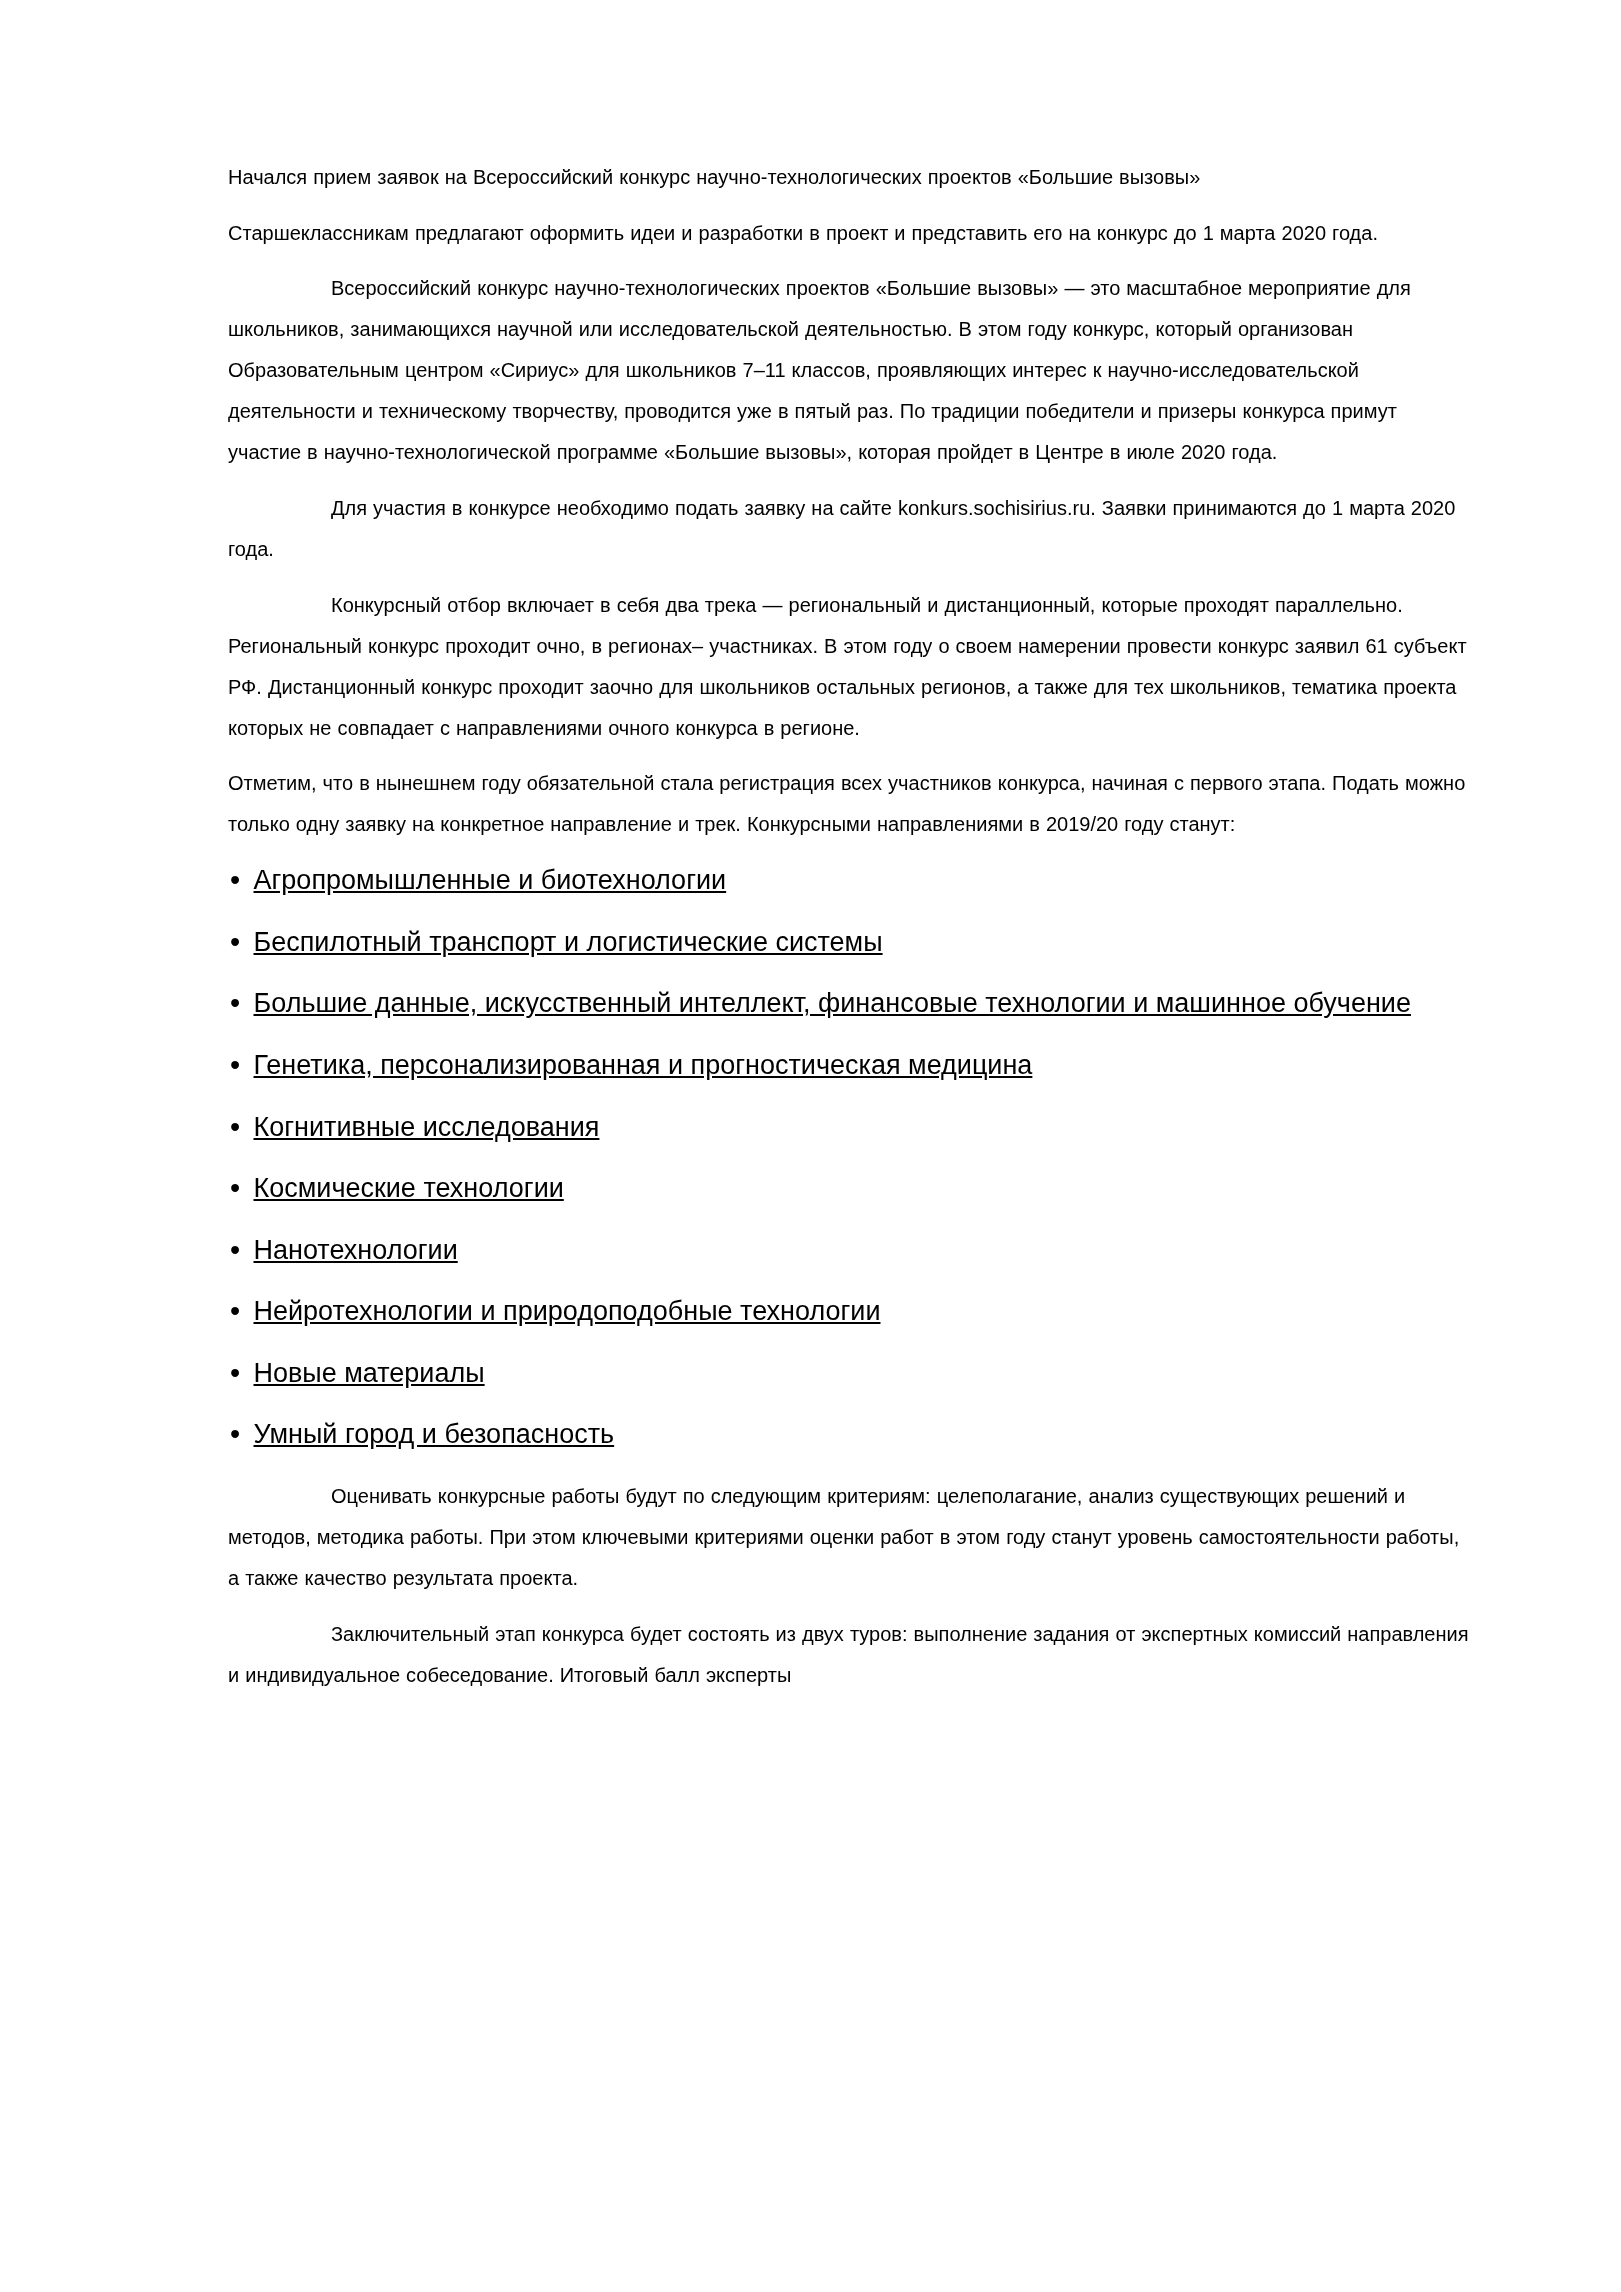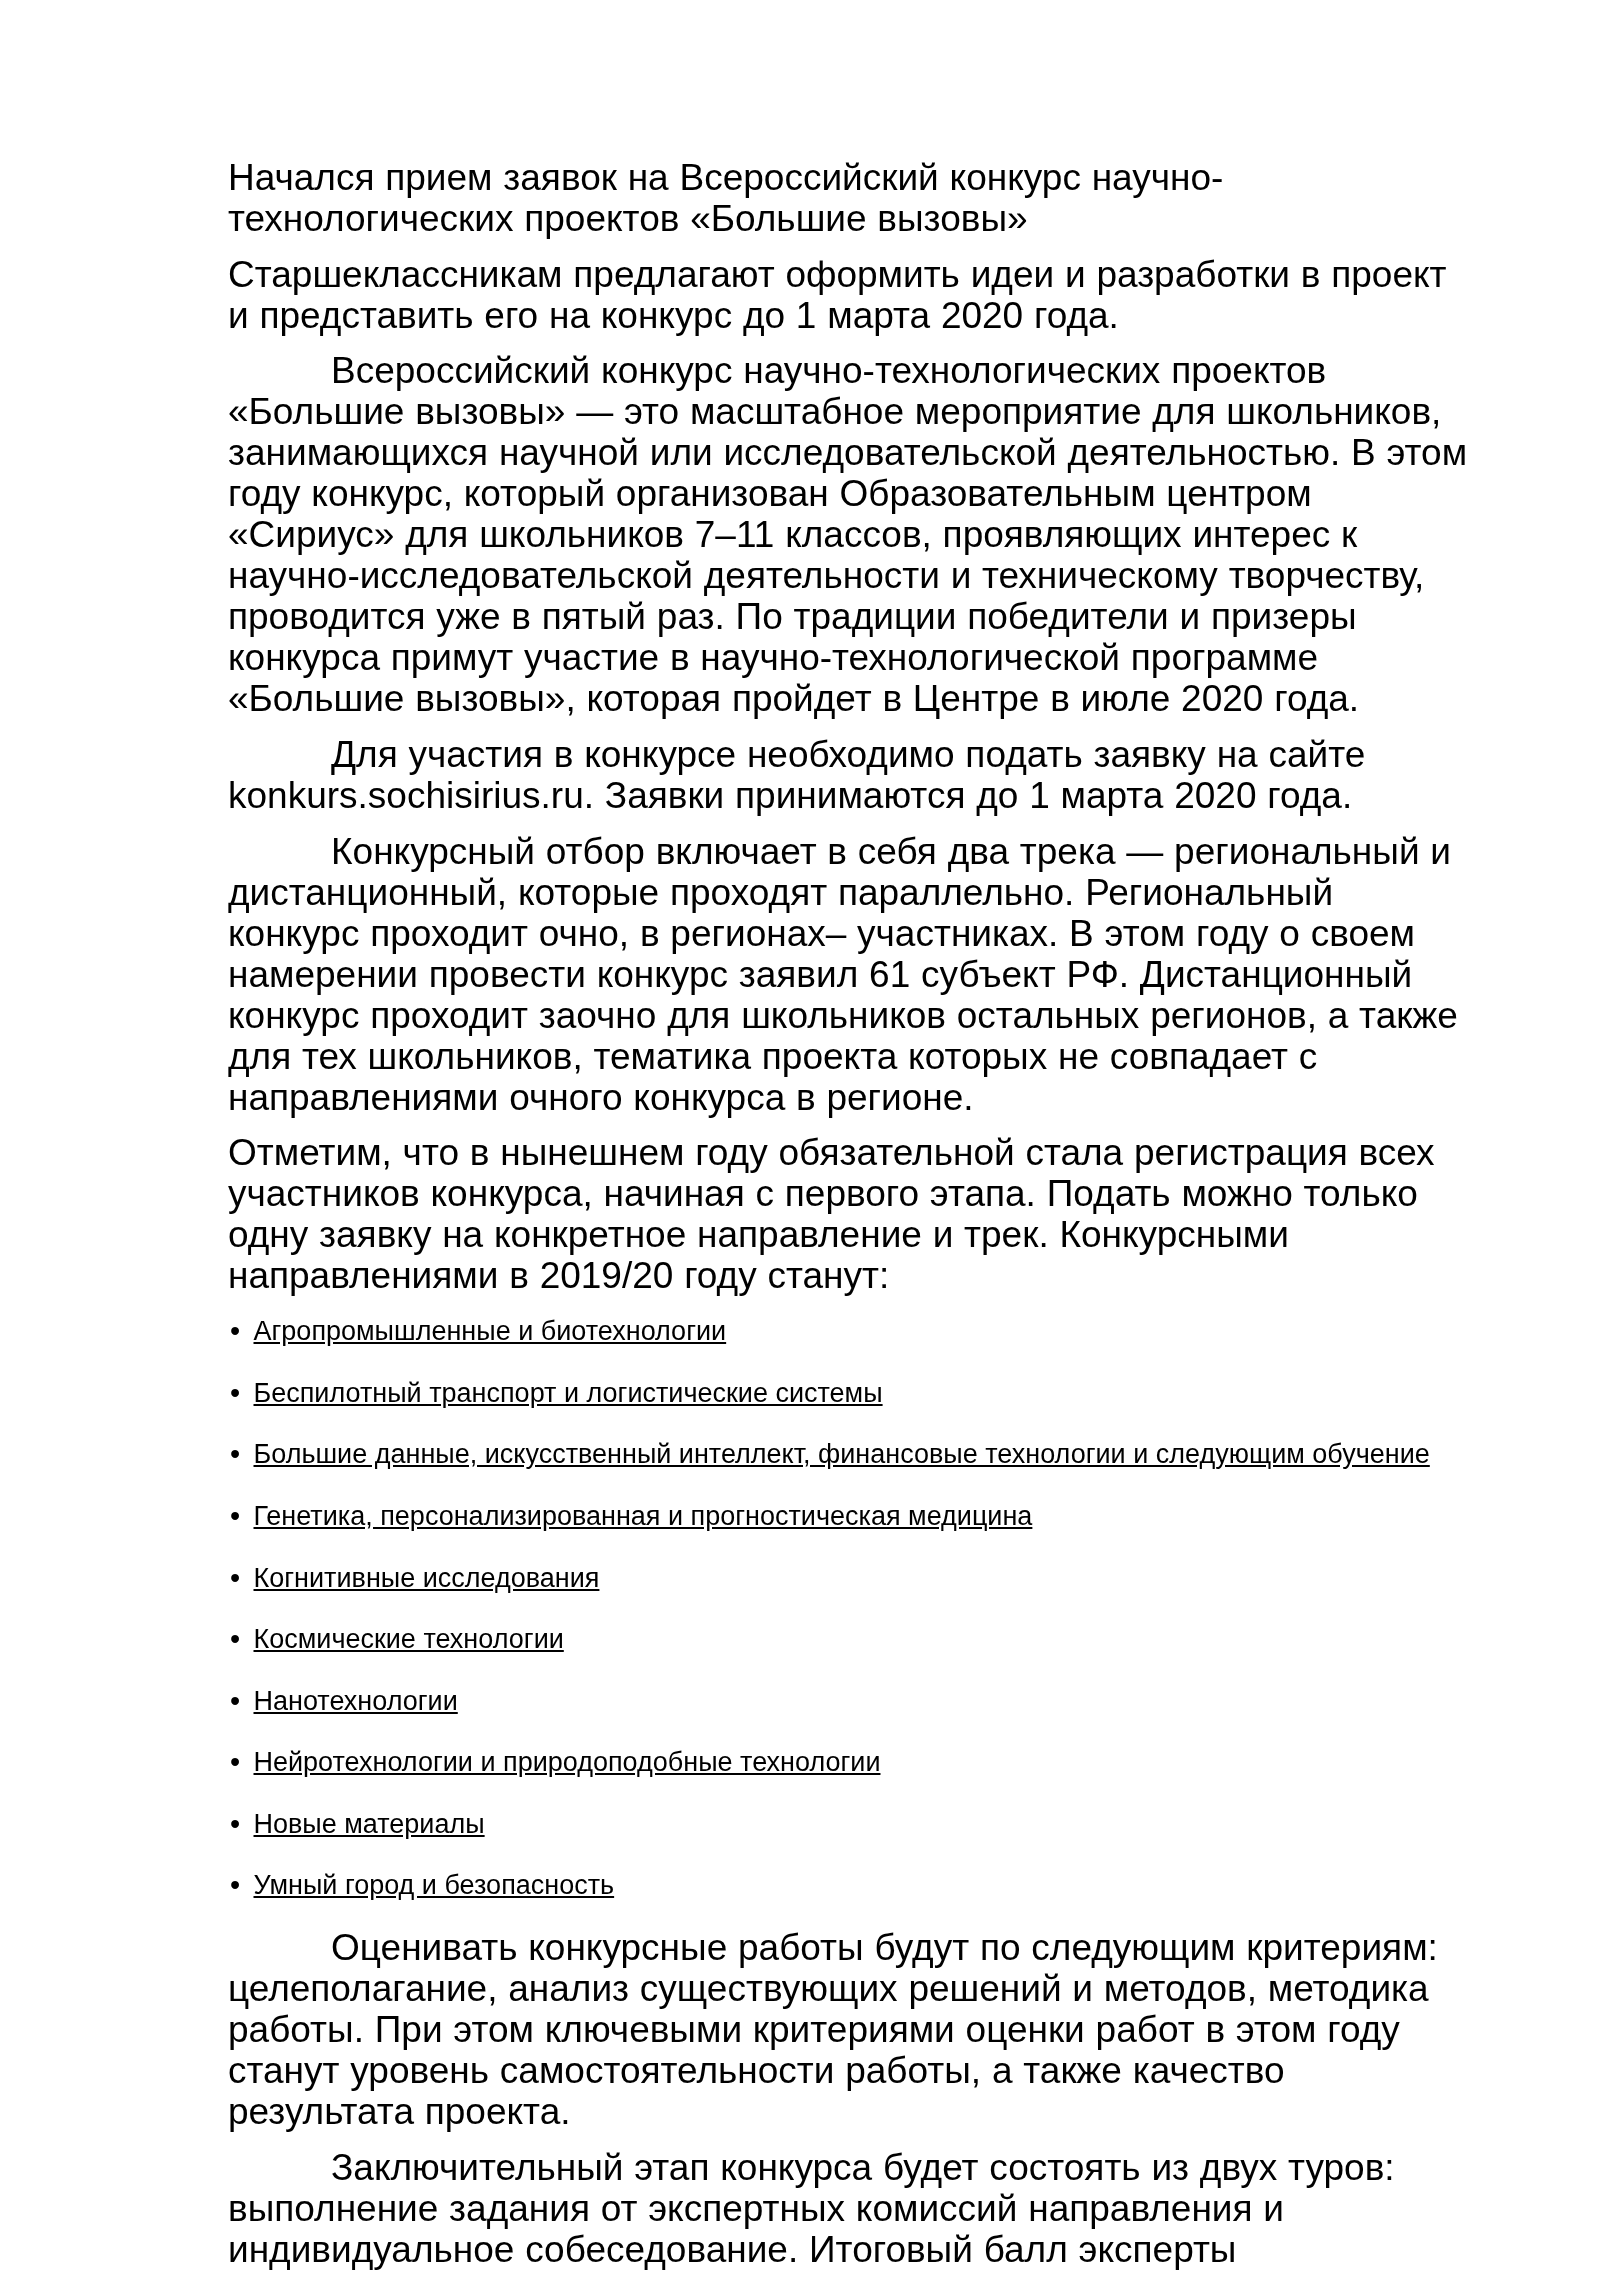--- a/index.html
+++ b/index.html
@@ -16,21 +16,21 @@
   }
   .page {
     box-sizing: border-box;
     width: 1621px;
     min-height: 2293px;
     padding: 157px 149px 98px 228px;
     background: #ffffff;
   }
   .para {
     margin: 0 0 14.7px 0;
-    font-size: 37px;
+    font-size: 20px;
     line-height: 41px;
     text-align: left;
     word-spacing: 0.5px;
   }
   .para.indent {
     text-indent: 103px;
   }
   ul.bullets {
     list-style: none;
     margin: 5.9px 0 14.7px 0;
@@ -66,21 +66,21 @@
 
   <p class="para indent">Для участия в конкурсе необходимо подать заявку на сайте konkurs.sochisirius.ru. Заявки принимаются до 1 марта 2020 года.</p>
 
   <p class="para indent">Конкурсный отбор включает в себя два трека — региональный и дистанционный, которые проходят параллельно. Региональный конкурс проходит очно, в регионах– участниках. В этом году о своем намерении провести конкурс заявил 61 субъект РФ. Дистанционный конкурс проходит заочно для школьников остальных регионов, а также для тех школьников, тематика проекта которых не совпадает с направлениями очного конкурса в регионе.</p>
 
   <p class="para">Отметим, что в нынешнем году обязательной стала регистрация всех участников конкурса, начиная с первого этапа. Подать можно только одну заявку на конкретное направление и трек. Конкурсными направлениями в 2019/20 году станут:</p>
 
   <ul class="bullets">
     <li>Агропромышленные и биотехнологии</li>
     <li>Беспилотный транспорт и логистические системы</li>
-    <li>Большие данные, искусственный интеллект, финансовые технологии и следующим обучение</li>
+    <li>Большие данные, искусственный интеллект, финансовые технологии и машинное обучение</li>
     <li>Генетика, персонализированная и прогностическая медицина</li>
     <li>Когнитивные исследования</li>
     <li>Космические технологии</li>
     <li>Нанотехнологии</li>
     <li>Нейротехнологии и природоподобные технологии</li>
     <li>Новые материалы</li>
     <li>Умный город и безопасность</li>
   </ul>
 
   <p class="para indent">Оценивать конкурсные работы будут по следующим критериям: целеполагание, анализ существующих решений и методов, методика работы. При этом ключевыми критериями оценки работ в этом году станут уровень самостоятельности работы, а также качество результата проекта.</p>

